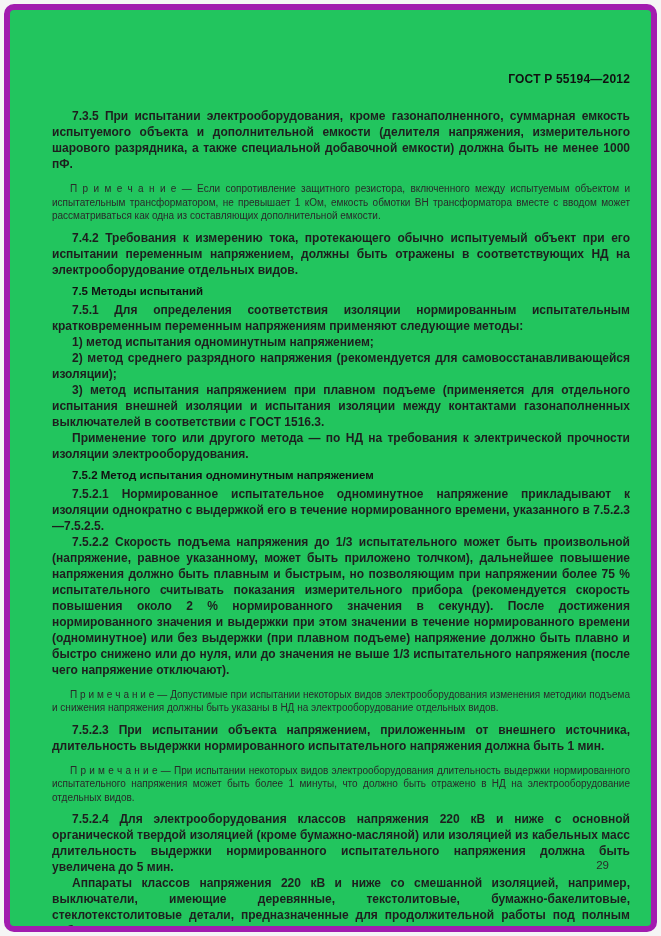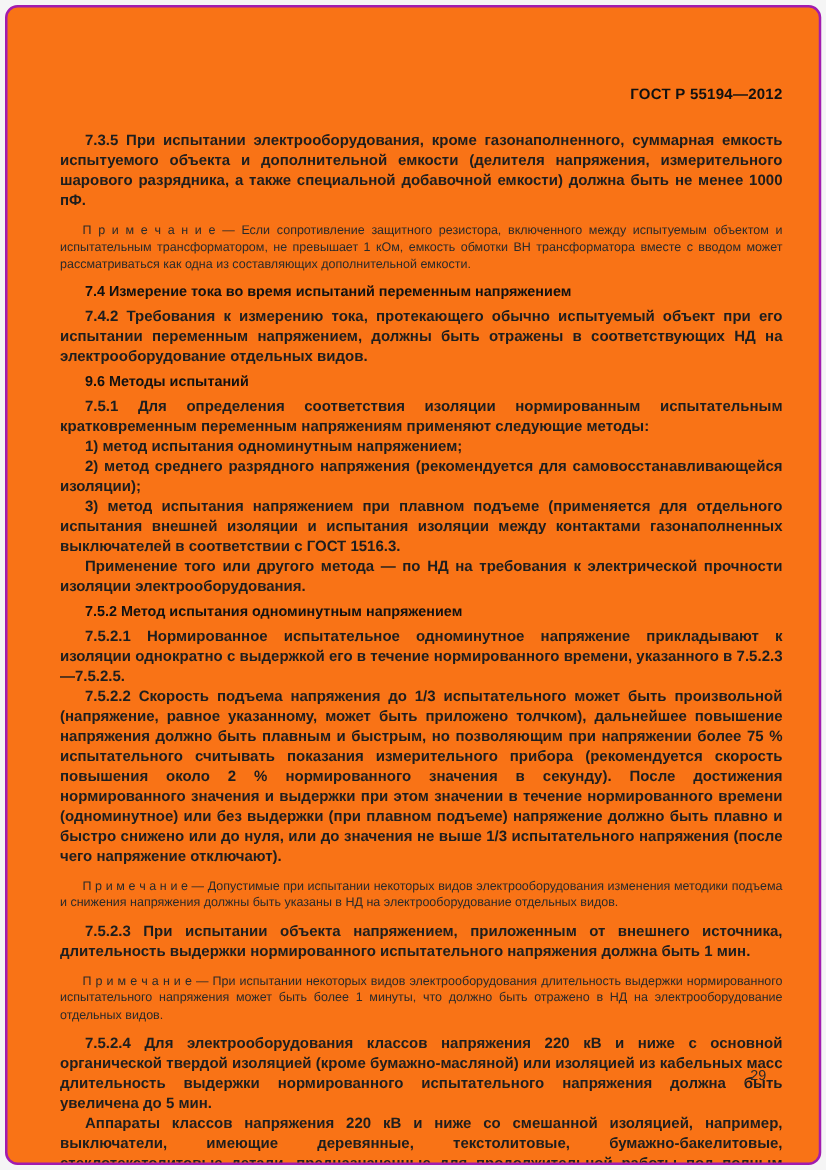--- a/index.html
+++ b/index.html
@@ -5,22 +5,22 @@
   * { margin: 0; padding: 0; box-sizing: border-box; }
   html, body {
     width: 661px; height: 936px;
     background: #f5f5f5;
     font-family: "Liberation Sans", "DejaVu Sans", sans-serif;
   }
   .page {
     position: absolute;
     left: 4px; top: 4px;
     width: 653px; height: 928px;
-    background: #f97316;
-    border: 2px solid #a21caf;
+    background: #22c55e;
+    border: 6px solid #a21caf;
     border-radius: 10px;
     overflow: hidden;
   }
   .content {
     position: absolute;
     left: 42px; top: 62px;
     width: 578px;
     color: #1e1e1e;
   }
   .doc-header {
@@ -65,23 +65,22 @@
 </style>
 </head>
 <body>
 
 <div class="page">
   <div class="content">
     <div class="doc-header">ГОСТ Р 55194—2012</div>
 
     <p class="body">7.3.5  При испытании электрооборудования, кроме газонаполненного, суммарная емкость испытуемого объекта и дополнительной емкости (делителя напряжения, измерительного шарового разрядника, а также специальной добавочной емкости) должна быть не менее 1000 пФ.</p>
     <p class="note">П р и м е ч а н и е — Если сопротивление защитного резистора, включенного между испытуемым объектом и испытательным трансформатором, не превышает 1 кОм, емкость обмотки ВН трансформатора вместе с вводом может рассматриваться как одна из составляющих дополнительной емкости.</p>
-    <p class="heading">7.4  Измерение тока во время испытаний переменным напряжением</p>
     <p class="body">7.4.2  Требования к измерению тока, протекающего обычно испытуемый объект при его испытании переменным напряжением, должны быть отражены в соответствующих НД на электрооборудование отдельных видов.</p>
-    <p class="heading">9.6  Методы испытаний</p>
+    <p class="heading">7.5  Методы испытаний</p>
     <p class="body">7.5.1  Для определения соответствия изоляции нормированным испытательным кратковременным переменным напряжениям применяют следующие методы:</p>
     <p class="list-item">1)  метод испытания одноминутным напряжением;</p>
     <p class="list-item">2)  метод среднего разрядного напряжения (рекомендуется для самовосстанавливающейся изоляции);</p>
     <p class="list-item">3)  метод испытания напряжением при плавном подъеме (применяется для отдельного испытания внешней изоляции и испытания изоляции между контактами газонаполненных выключателей в соответствии с ГОСТ 1516.3.</p>
     <p class="body">Применение того или другого метода — по НД на требования к электрической прочности изоляции электрооборудования.</p>
     <p class="heading">7.5.2  Метод испытания одноминутным напряжением</p>
     <p class="body">7.5.2.1  Нормированное испытательное одноминутное напряжение прикладывают к изоляции однократно с выдержкой его в течение нормированного времени, указанного в 7.5.2.3—7.5.2.5.</p>
     <p class="body">7.5.2.2  Скорость подъема напряжения до 1/3 испытательного может быть произвольной (напряжение, равное указанному, может быть приложено толчком), дальнейшее повышение напряжения должно быть плавным и быстрым, но позволяющим при напряжении более 75 % испытательного считывать показания измерительного прибора (рекомендуется скорость повышения около 2 % нормированного значения в секунду). После достижения нормированного значения и выдержки при этом значении в течение нормированного времени (одноминутное) или без выдержки (при плавном подъеме) напряжение должно быть плавно и быстро снижено или до нуля, или до значения не выше 1/3 испытательного напряжения (после чего напряжение отключают).</p>
     <p class="note">П р и м е ч а н и е — Допустимые при испытании некоторых видов электрооборудования изменения методики подъема и снижения напряжения должны быть указаны в НД на электрооборудование отдельных видов.</p>
     <p class="body">7.5.2.3  При испытании объекта напряжением, приложенным от внешнего источника, длительность выдержки нормированного испытательного напряжения должна быть 1 мин.</p>

